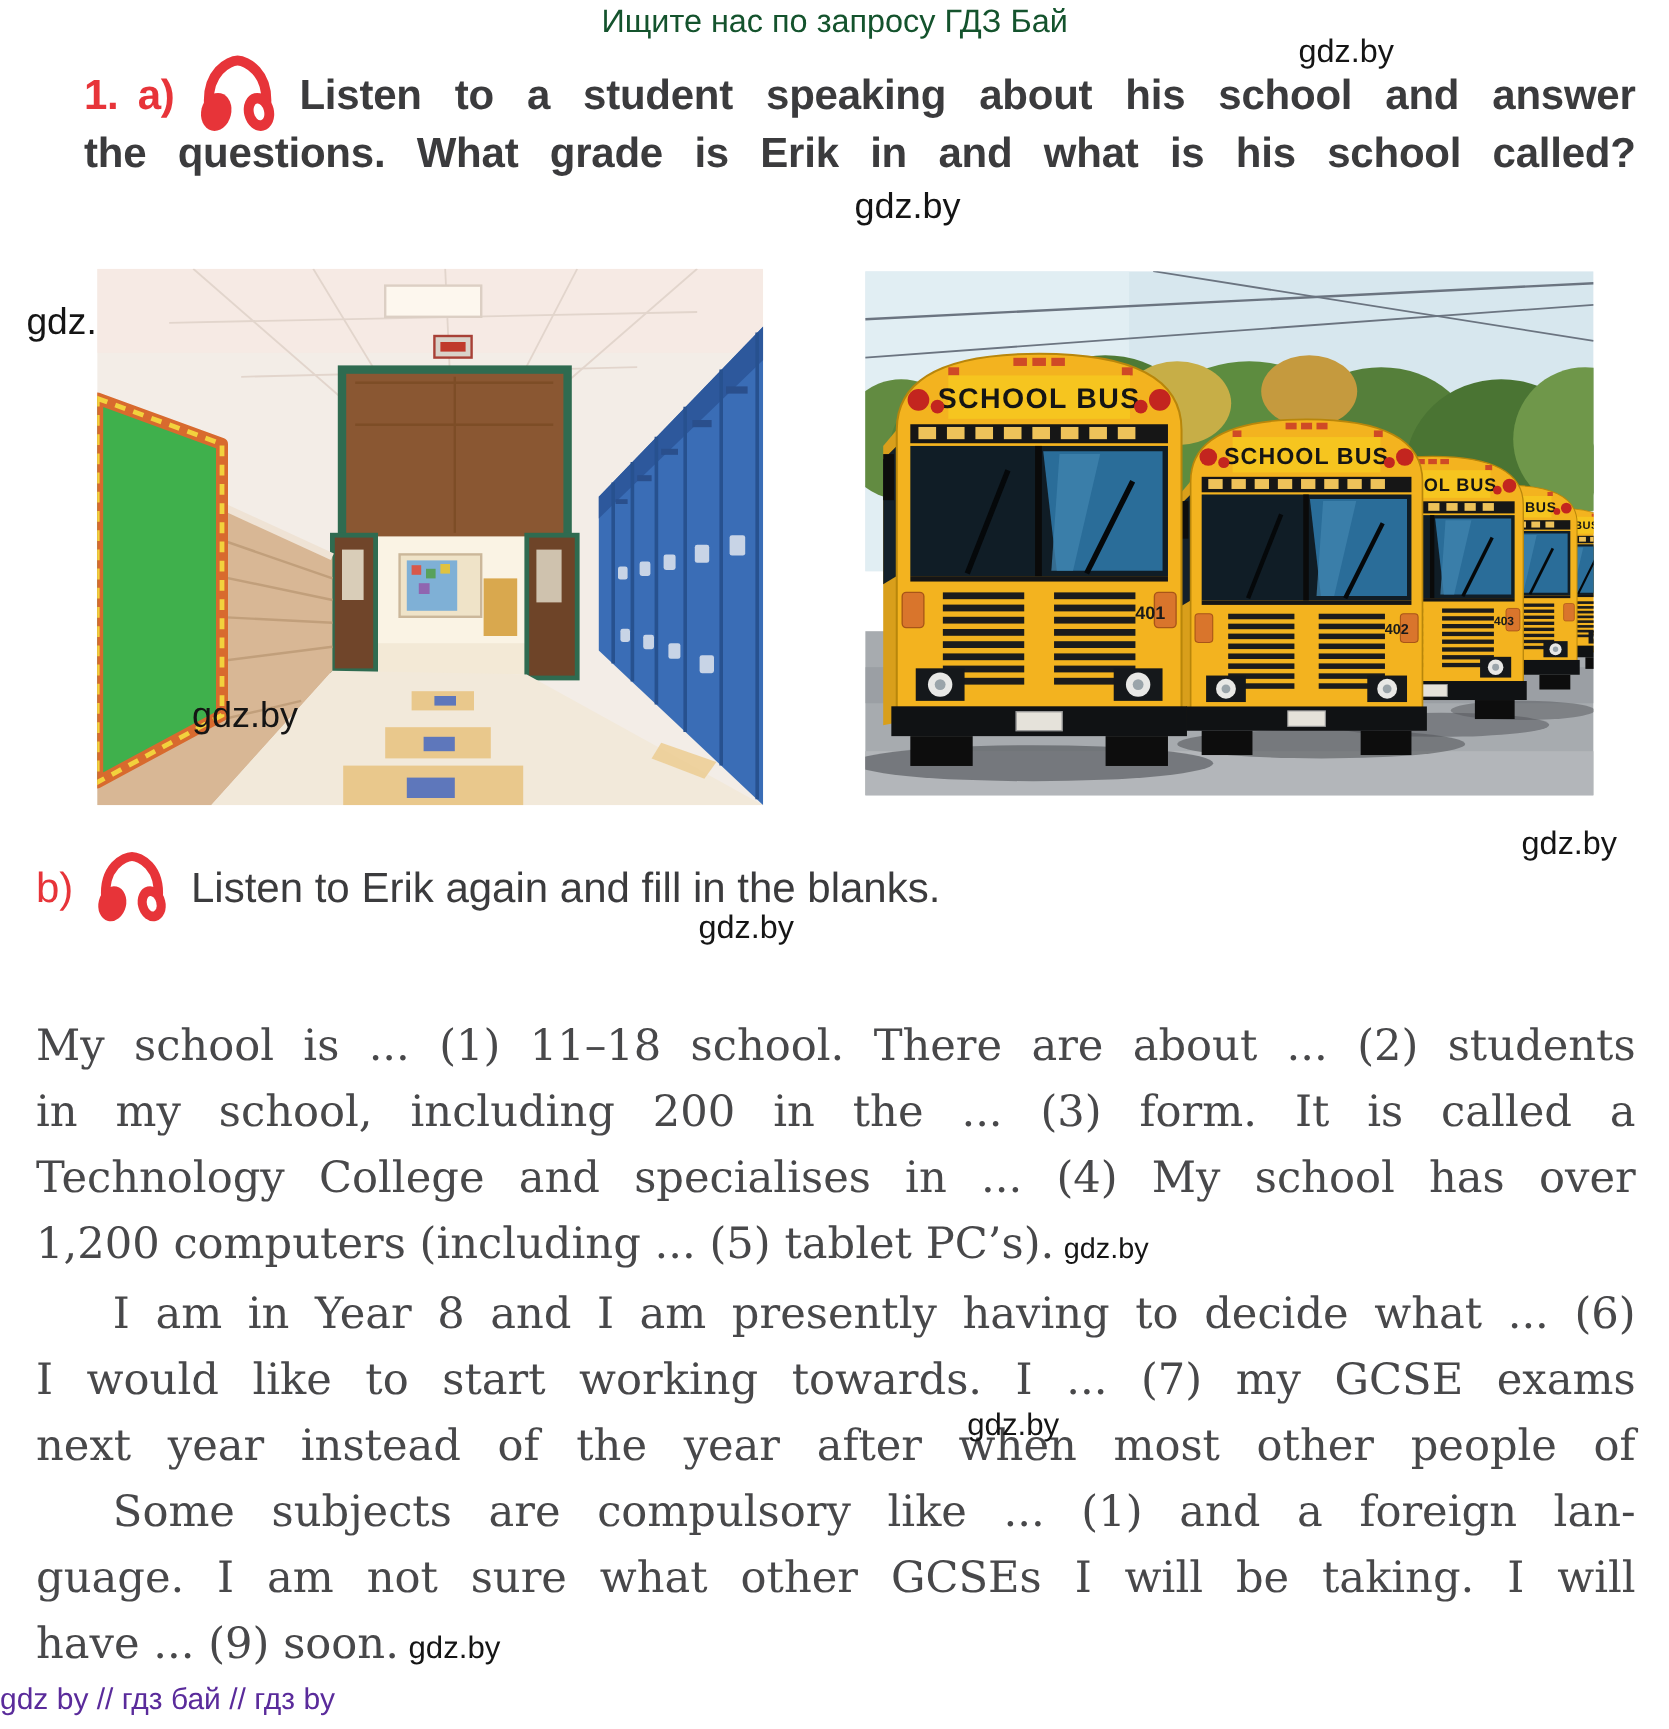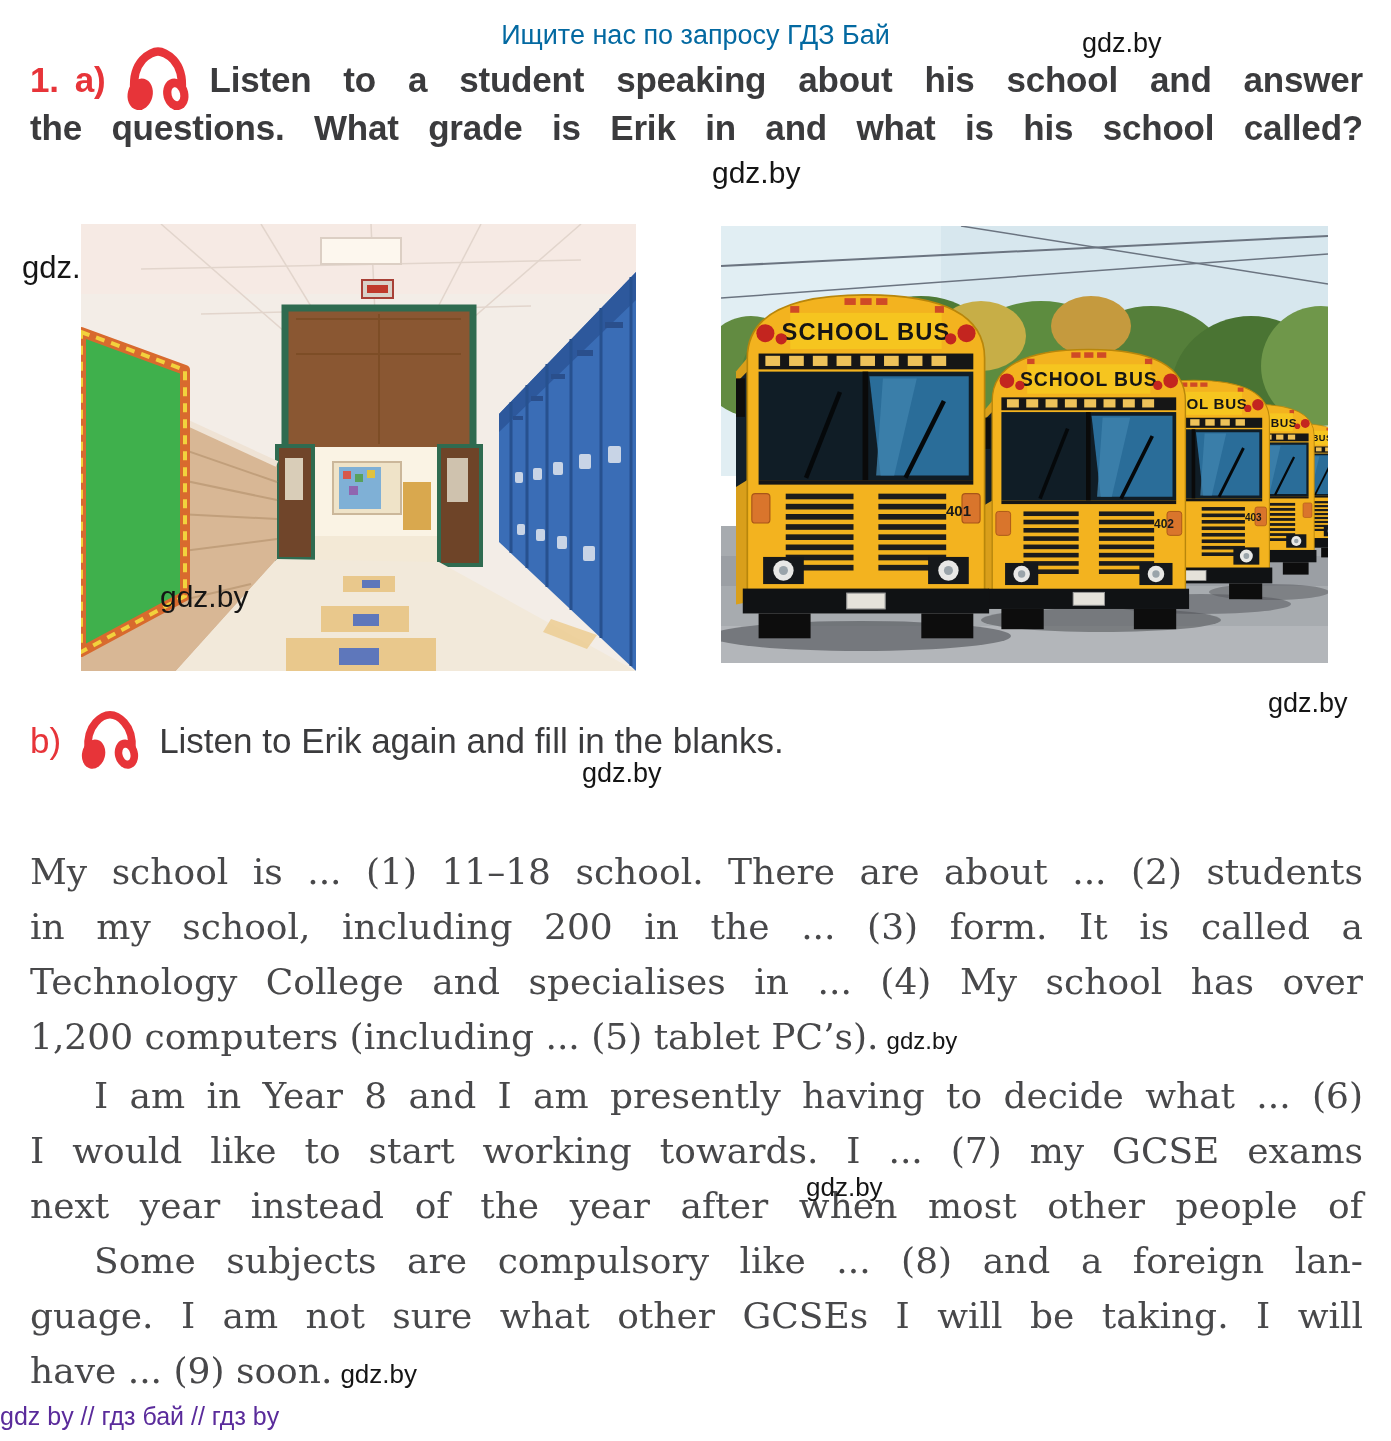--- a/index.html
+++ b/index.html
@@ -1,40 +1,40 @@
 <!DOCTYPE html>
 <html><head>
 <meta charset="utf-8">
 <style>
   html,body{margin:0;padding:0;background:#ffffff;}
   #page{position:relative;width:1391px;height:1441px;background:#ffffff;overflow:hidden;
         font-family:"Liberation Sans",sans-serif;}
 
   
-  .banner{position:absolute;left:0;top:20px;width:100%;text-align:center;
-          font-size:27px;font-weight:500;color:#0369a1;}
+  .banner{position:absolute;left:0;top:3px;width:100%;text-align:center;
+          font-size:27px;font-weight:500;color:#14532d;}
 
   
   .wm{position:absolute;color:#151515;font-family:"Liberation Sans",sans-serif;font-weight:400;}
   .wm-top{left:1082px;top:28px;font-size:27px;}
   .wm-under-heading{left:712px;top:156px;font-size:30px;}
   .wm-left-image{left:22px;top:250px;font-size:31px;}
   .wm-in-hallway{left:160px;top:580px;font-size:30px;}
   .wm-right-b{left:1268px;top:688px;font-size:27px;}
   .wm-under-b{left:582px;top:758px;font-size:27px;}
   .wm-mid{left:806px;top:1172px;font-size:26px;}
   .wm-inline{display:inline-block;font-family:"Liberation Sans",sans-serif;
              font-weight:400;color:#151515;margin-left:8px;vertical-align:baseline;}
   .wm-inline.small{font-size:24px;}
   .wm-inline.med{font-size:26px;}
 
   
   .task-a{position:absolute;left:30px;top:56px;width:1333px;color:#3b3b3d;
           font-weight:700;font-size:35px;line-height:48px;letter-spacing:-0.2px;}
-  .task-a .hline{text-align:justify;text-align-last:justify;}
+  .task-a .hline{text-align:justify;text-align-last:justify;margin-left:40px;}
   .task-b{position:absolute;left:30px;top:716px;width:1333px;color:#3b3b3d;
           font-weight:400;font-size:35px;line-height:50px;}
   .red{color:#e73439;}
   .num{margin-right:16px;}
   .lbl{margin-right:10px;}
   .hp-icon{vertical-align:middle;margin:-22px 14px -16px 4px;}
 
   
   .photo{position:absolute;display:block;margin:16px;padding:0;}
   .photo-hallway{left:65px;top:208px;}
@@ -322,21 +322,21 @@
   <span class="wm wm-under-b">gdz.by</span>
 
   <div class="passage">
     <div class="line">My school is ... (1) 11–18 school. There are about ... (2) students</div>
     <div class="line">in my school, including 200 in the ... (3) form. It is called a</div>
     <div class="line">Technology College and specialises in ... (4) My school has over</div>
     <div class="line last"><span>1,200 computers (including ... (5) tablet PC’s).</span><span class="wm-inline small">gdz.by</span></div>
     <div class="line indent">I am in Year 8 and I am presently having to decide what ... (6)</div>
     <div class="line">I would like to start working towards. I ... (7) my GCSE exams</div>
     <div class="line">next year instead of the year after when most other people of</div>
-    <div class="line indent">Some subjects are compulsory like ... (8) and a foreign lan-</div>
+    <div class="line indent">Some subjects are compulsory like ... (1) and a foreign lan-</div>
     <div class="line">guage. I am not sure what other GCSEs I will be taking. I will</div>
     <div class="line last"><span>have ... (9) soon.</span><span class="wm-inline med">gdz.by</span></div>
   </div>
 
   <span class="wm wm-mid">gdz.by</span>
 
   <div class="footer">gdz by  //  гдз бай  //  гдз by</div>
 
 </div>
 

